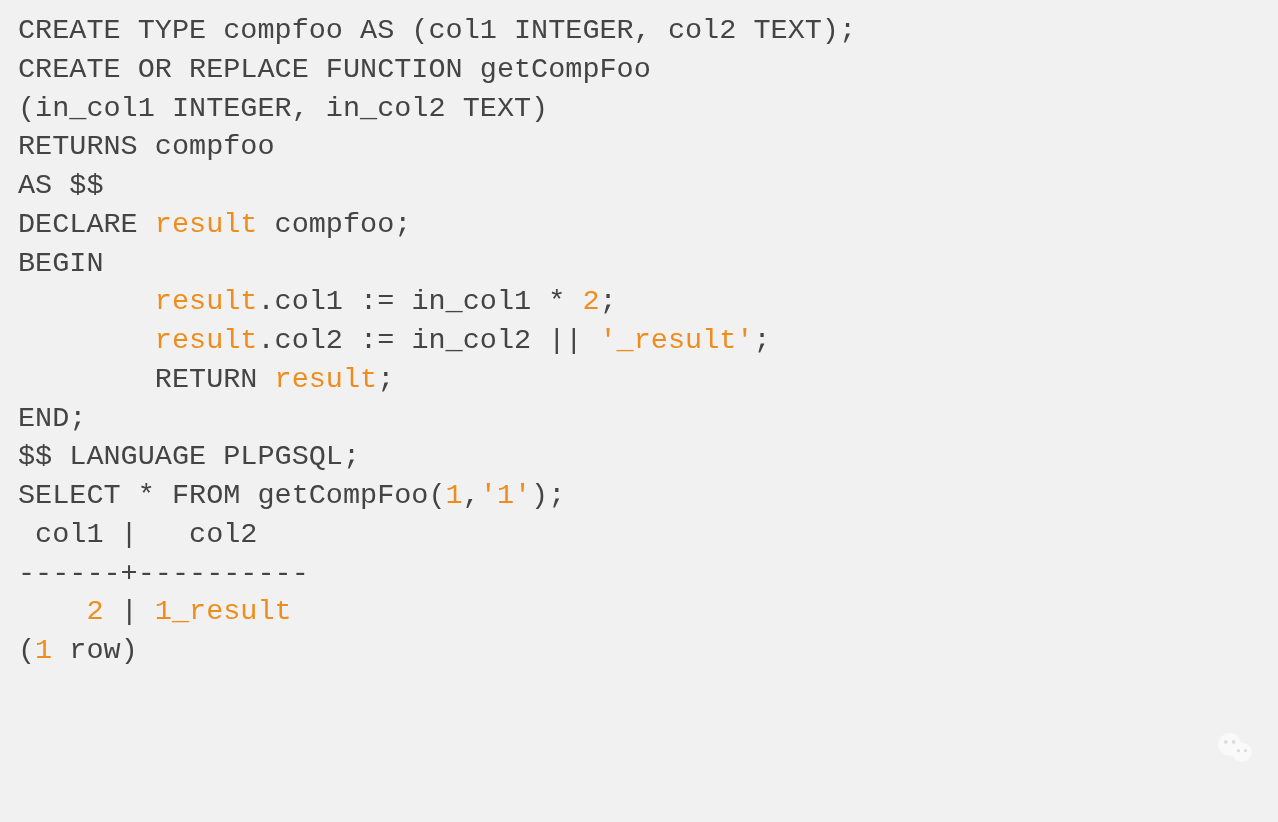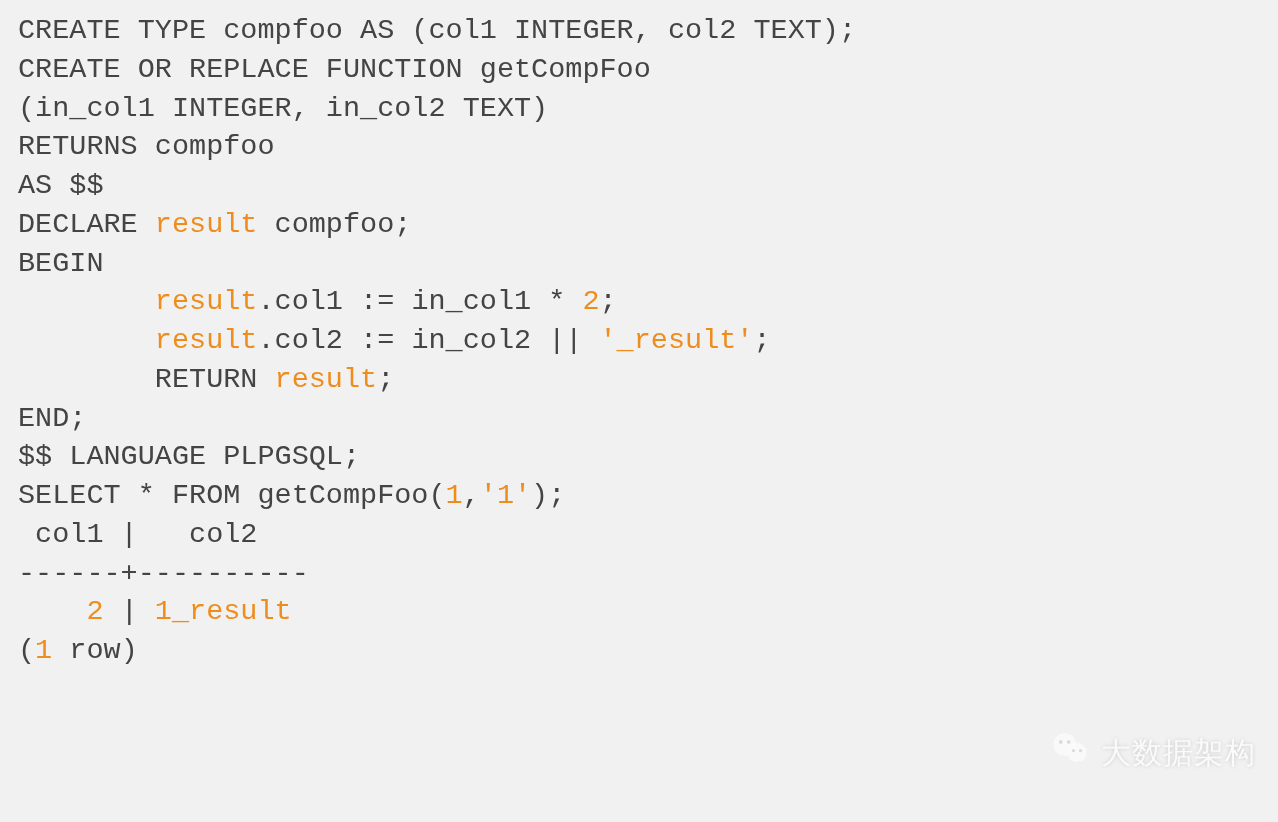--- a/index.html
+++ b/index.html
@@ -50,14 +50,13 @@
   <span>
     <svg viewBox="0 0 48 48">
       <circle cx="18" cy="20" r="13" fill="#ffffff" fill-opacity="0.9"></circle>
       <circle cx="32" cy="29" r="11" fill="#ffffff" fill-opacity="0.9"></circle>
       <circle cx="13.5" cy="17" r="2.1" fill="#cfcfcf"></circle>
       <circle cx="22.5" cy="17" r="2.1" fill="#cfcfcf"></circle>
       <circle cx="28" cy="27" r="1.8" fill="#cfcfcf"></circle>
       <circle cx="36" cy="27" r="1.8" fill="#cfcfcf"></circle>
     </svg>
   </span>
-  <span>大数据架构</span>
 </div>
 
 </body></html>

